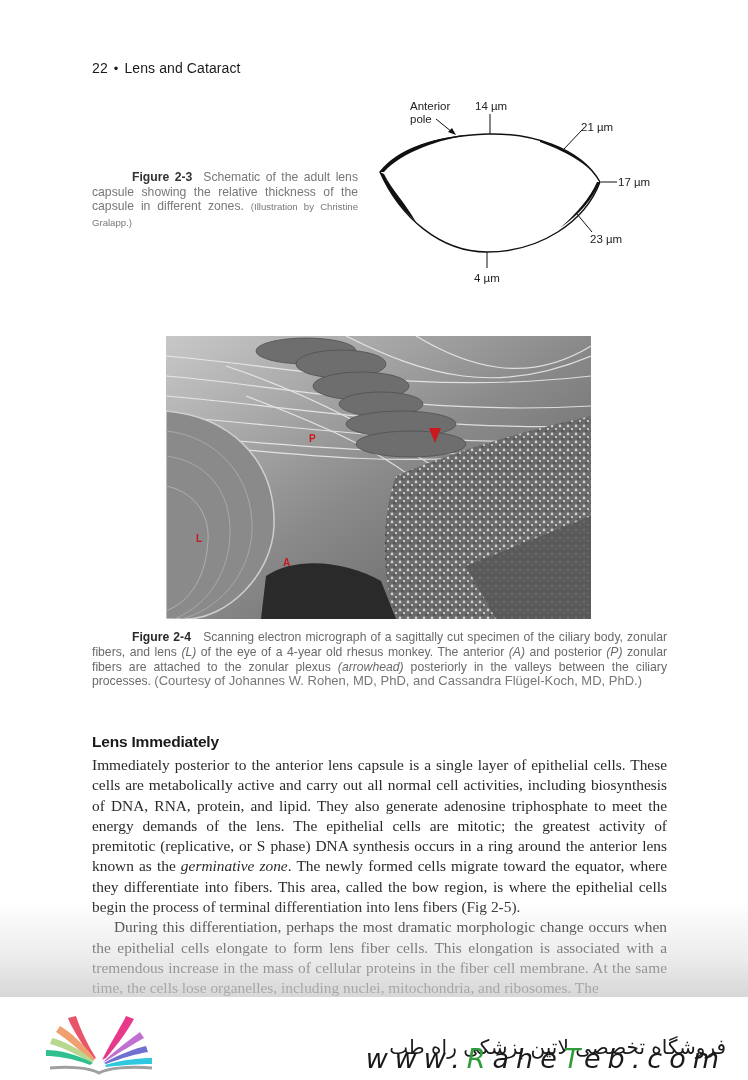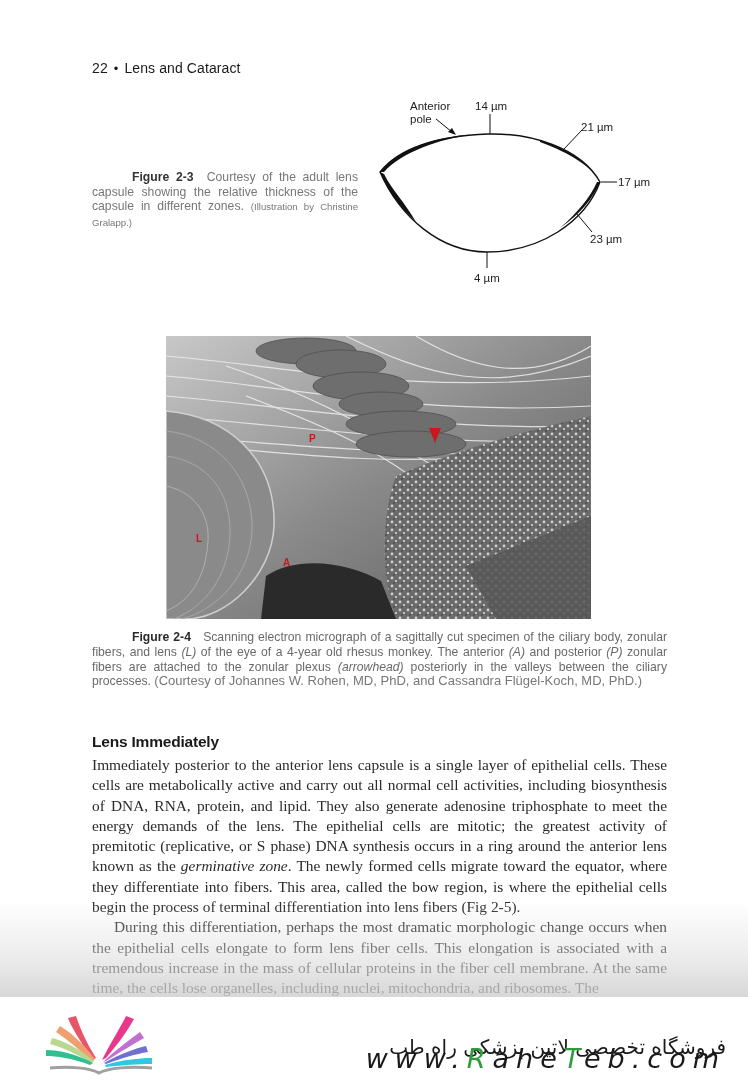--- a/index.html
+++ b/index.html
@@ -68,21 +68,21 @@
   .footer-url .accent { color: #2e9c3a; }
 </style>
 </head>
 <body>
 
 <div class="abs running-head">
   <span>22</span><span class="bullet">•</span><span>Lens and Cataract</span>
 </div>
 
 <div class="abs fig3-caption">
-  <span class="fig-label">Figure 2-3</span>&nbsp;&nbsp;<span>Courtesy of the adult lens capsule showing the relative thickness of the capsule in different zones.</span>
+  <span class="fig-label">Figure 2-3</span>&nbsp;&nbsp;<span>Schematic of the adult lens capsule showing the relative thickness of the capsule in different zones.</span>
   <span class="credit">(Illustration by Christine Gralapp.)</span>
 </div>
 
 <div class="abs schematic">
   <svg width="330" height="200" viewBox="0 0 330 200">
 
     <path d="M 40 80 C 60 55, 100 44, 148 42 C 190 41, 240 55, 260 90 C 245 130, 200 160, 147 160 C 100 160, 60 125, 40 80 Z" fill="none" stroke="#111" stroke-width="1.4"></path>
 
     <path d="M 40 80 C 60 55, 100 44, 130 43 C 100 47, 62 60, 44 80 Z" fill="#111"></path>
 

